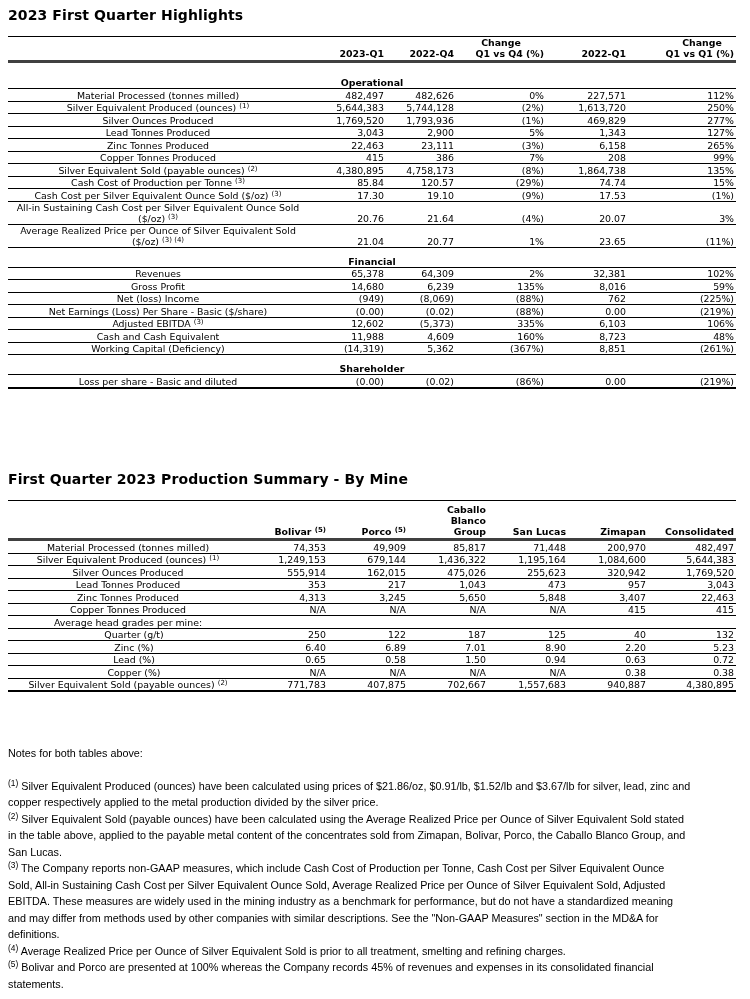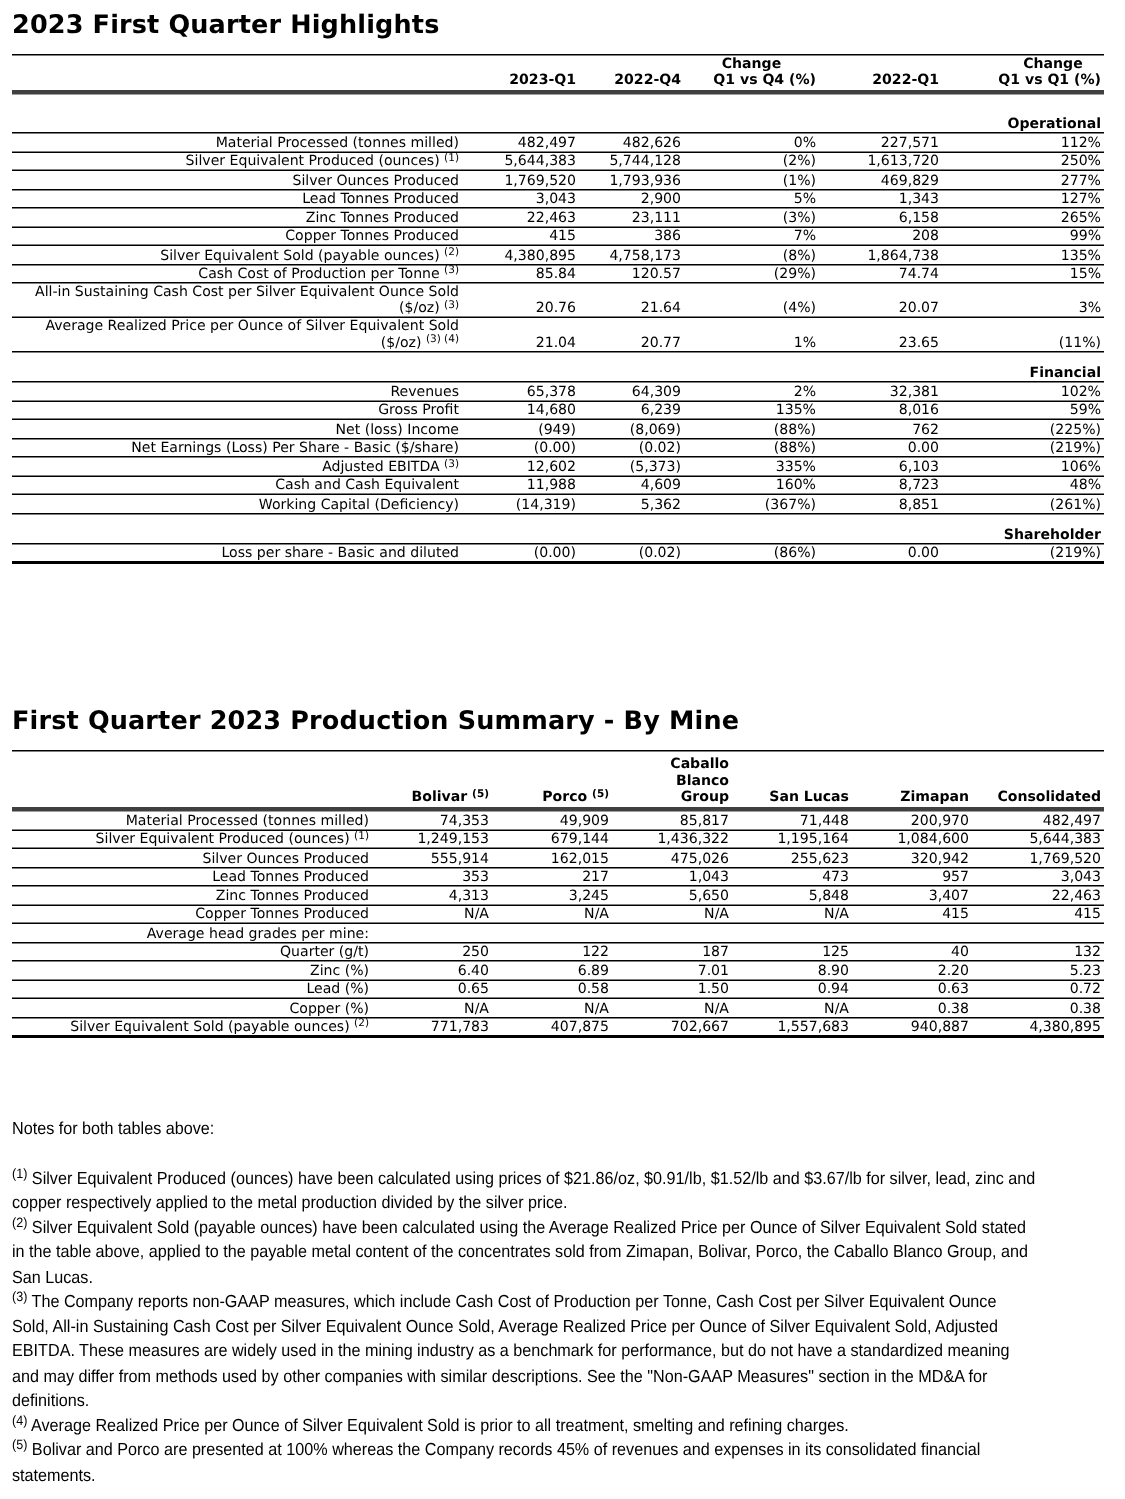--- a/index.html
+++ b/index.html
@@ -1,31 +1,31 @@
 <!DOCTYPE html>
 <html><head>
 <meta charset="utf-8">
 <style>
   html, body { margin: 0; padding: 0; background: #ffffff; }
   body {
     width: 750px; height: 999px; overflow: hidden; position: relative;
     font-family: "DejaVu Sans", sans-serif; color: #000;
   }
   .h1 {
-    position: absolute; left: 8px; font-size: 17px; font-weight: bold;
+    position: absolute; left: 8px; font-size: 14px; font-weight: bold;
     letter-spacing: 0.1px;
   }
   table.t {
     position: absolute; left: 8px; width: 728px; border-collapse: collapse;
     font-size: 9.4px; line-height: 11px;
   }
   table.t td, table.t th { padding: 0 2px; white-space: nowrap; vertical-align: bottom; }
   table.t th { font-weight: bold; text-align: right; }
   table.t td.num { text-align: right; }
-  table.t td.lbl { text-align: right; }
+  table.t td.lbl { text-align: center; }
   .topline td { border-top: 1px solid #000; height: 0; padding: 0; }
   tr.hdr th { border-bottom: 3px solid #404040; padding-bottom: 1px; }
   tr.row td { border-bottom: 1px solid #000; height: 11.5px; }
   tr.sec td { font-weight: bold; border-bottom: 1px solid #000; padding-top: 0; }
   tr.wrap td.lbl { white-space: normal; }
   tr.last td { border-bottom: 2px solid #000; }
   sup { font-size: 7px; vertical-align: 3px; line-height: 0; }
   .indent { padding-left: 14px !important; }
   .notes {
     position: absolute; left: 8px; width: 734px;
@@ -132,20 +132,28 @@
         <td class="num">135%</td>
       </tr>
       <tr class="row">
         <td class="lbl"><span>Cash Cost of Production per Tonne</span> <sup>(3)</sup></td>
         <td class="num">85.84</td>
         <td class="num">120.57</td>
         <td class="num">(29%)</td>
         <td class="num">74.74</td>
         <td class="num">15%</td>
       </tr>
+      <tr class="row">
+        <td class="lbl"><span>Cash Cost per Silver Equivalent Ounce Sold ($/oz)</span> <sup>(3)</sup></td>
+        <td class="num">17.30</td>
+        <td class="num">19.10</td>
+        <td class="num">(9%)</td>
+        <td class="num">17.53</td>
+        <td class="num">(1%)</td>
+      </tr>
       <tr class="row wrap">
         <td class="lbl"><span>All-in Sustaining Cash Cost per Silver Equivalent Ounce Sold ($/oz)</span> <sup>(3)</sup></td>
         <td class="num">20.76</td>
         <td class="num">21.64</td>
         <td class="num">(4%)</td>
         <td class="num">20.07</td>
         <td class="num">3%</td>
       </tr>
       <tr class="row wrap">
         <td class="lbl"><span>Average Realized Price per Ounce of Silver Equivalent Sold ($/oz)</span> <sup>(3) (4)</sup></td>

